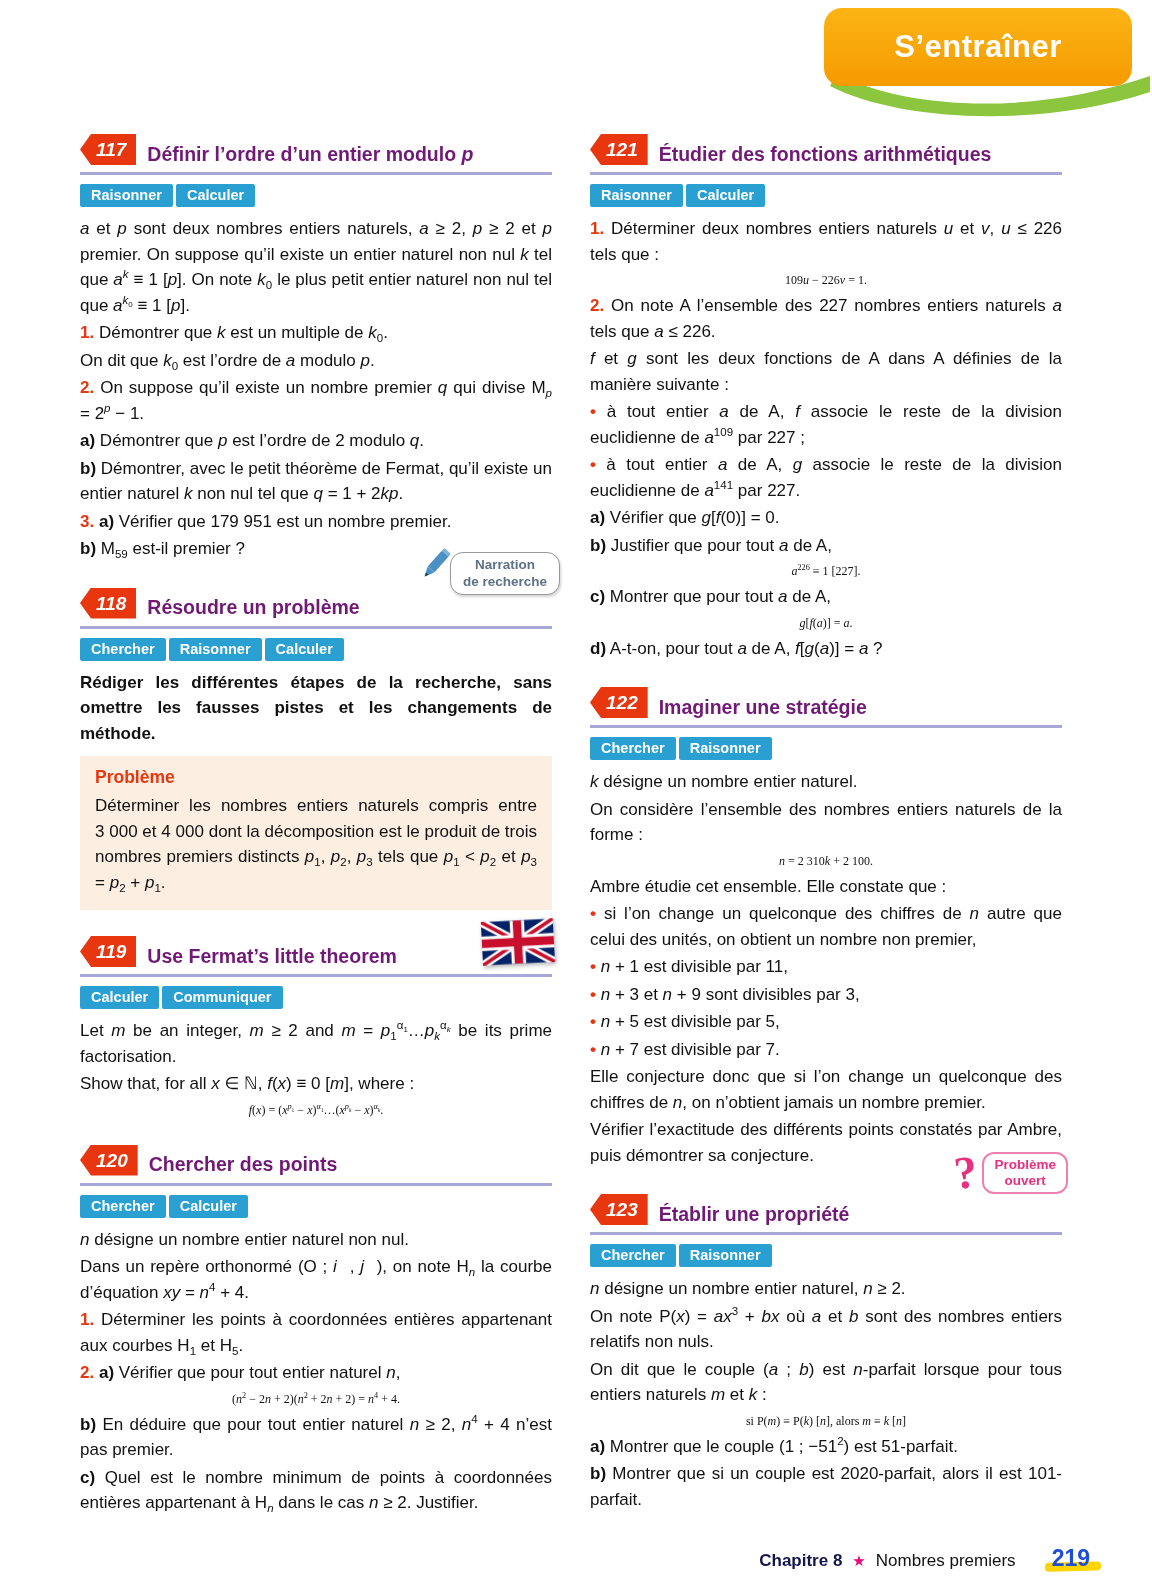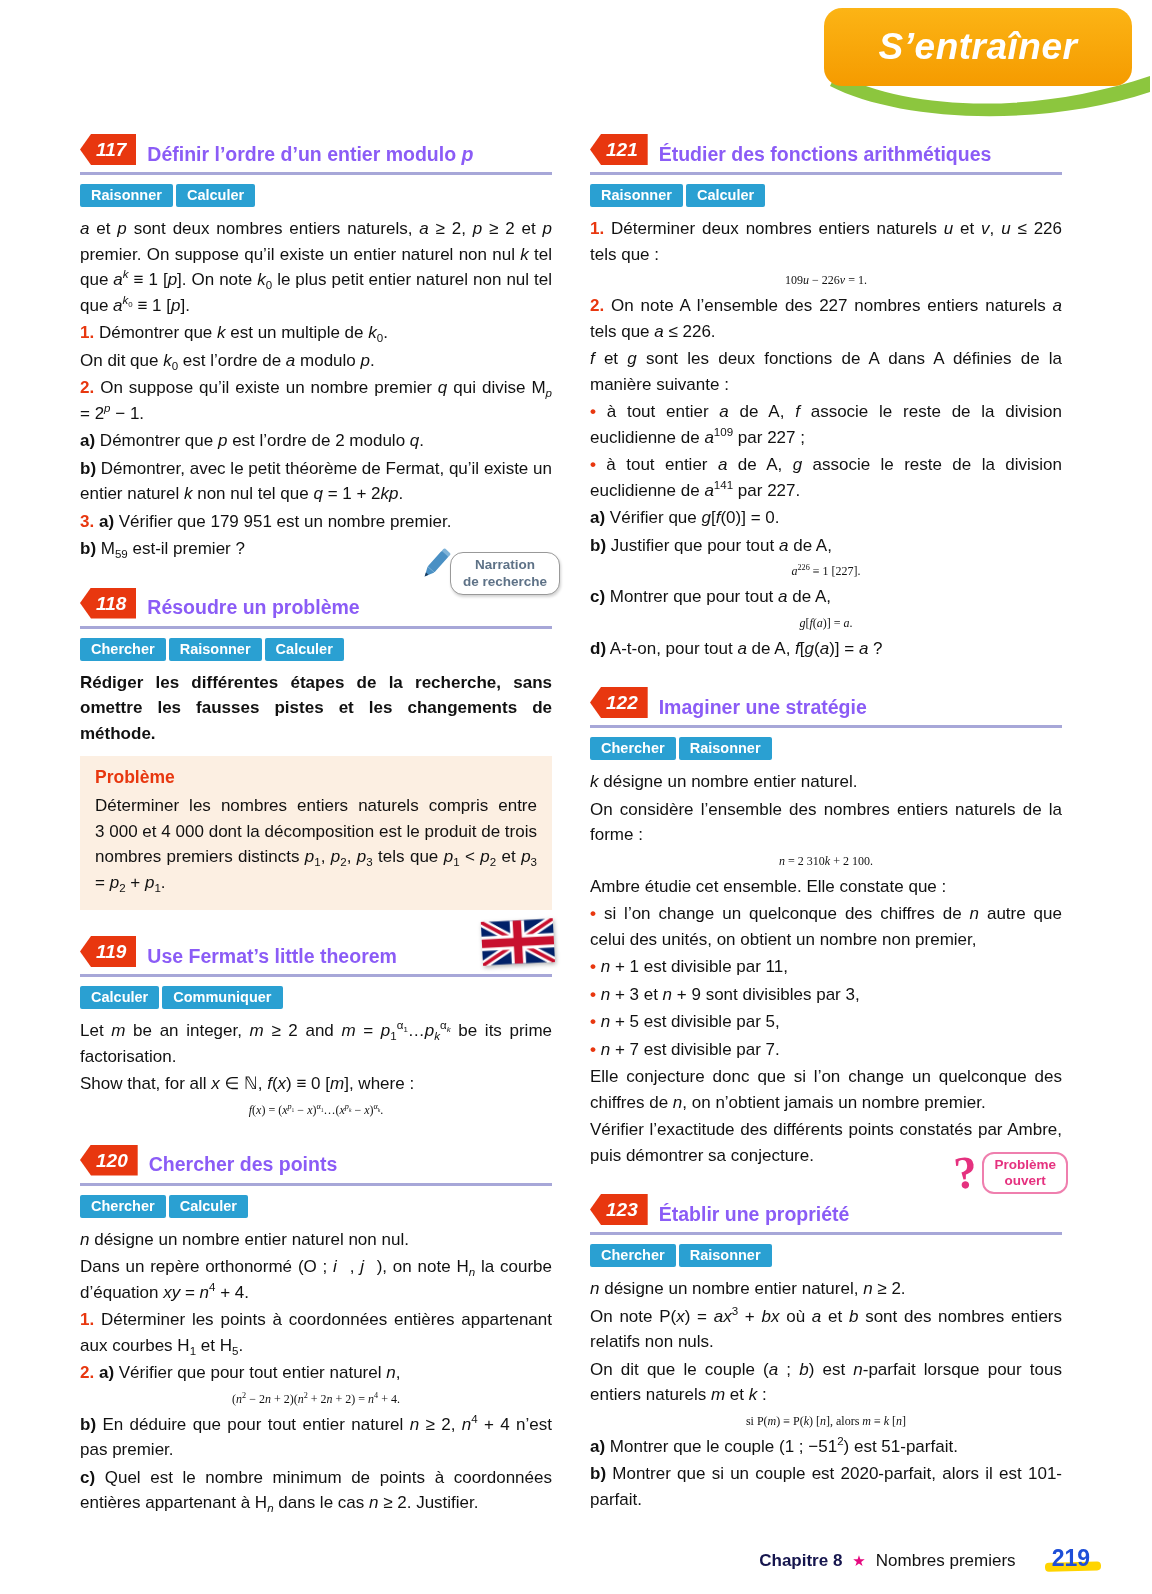--- a/index.html
+++ b/index.html
@@ -4,34 +4,34 @@
 <style>
   html,body{margin:0;padding:0;background:#e9e9e9;}
   .page{position:relative;width:1152px;height:1594px;background:#fff;overflow:hidden;
         font-family:"Liberation Sans",sans-serif;color:#111;margin:0 auto;}
 
   
   .swoosh{position:absolute;top:70px;right:0;z-index:1;}
   .banner{position:absolute;top:8px;right:20px;width:308px;height:78px;z-index:2;
           background:linear-gradient(180deg,#fcb415 0%,#f59b00 100%);
           border-radius:18px;display:flex;align-items:center;justify-content:center;}
-  .banner span{color:#fff;font-size:37px;font-weight:bold;font-style:italic;letter-spacing:.5px;}
+  .banner span{color:#fff;font-size:31px;font-weight:bold;letter-spacing:.5px;}
 
   
   .content{position:absolute;top:134px;left:80px;width:982px;display:flex;gap:38px;}
   .col{width:472px;}
 
   
   .exercise{margin-bottom:26px;position:relative;}
   .ex-head{position:relative;display:flex;align-items:flex-end;gap:11px;
            border-bottom:3px solid #a7a7d8;padding-bottom:7px;}
   .ex-num{flex:0 0 auto;background:#e8370f;color:#fff;font-weight:bold;font-size:19px;
           line-height:1;padding:6px 10px 6px 16px;
           clip-path:polygon(0 50%,11px 0,100% 0,100% 100%,11px 100%);font-style:italic;}
-  .ex-title{font-size:19.5px;font-weight:bold;color:#8b5cf6;margin:0;line-height:1.15;}
+  .ex-title{font-size:19.5px;font-weight:bold;color:#701a75;margin:0;line-height:1.15;}
   .ex-tags{display:flex;gap:3px;margin:9px 0 9px;}
   .tag{background:#2aa0d2;color:#fff;font-weight:bold;font-size:14.5px;
        padding:3px 11px 4px;border-radius:2px;text-align:center;}
 
   .para{font-size:17px;line-height:1.5;margin:2px 0;text-align:justify;}
   .para.formula{text-align:center;margin:4px 0;font-family:"Liberation Serif",serif;font-size:12px;}
   .para.bold{font-weight:bold;}
   .pnum{color:#e8370f;font-weight:bold;}
   .plet{font-weight:bold;}
   .pbullet{color:#e8370f;font-weight:bold;}

